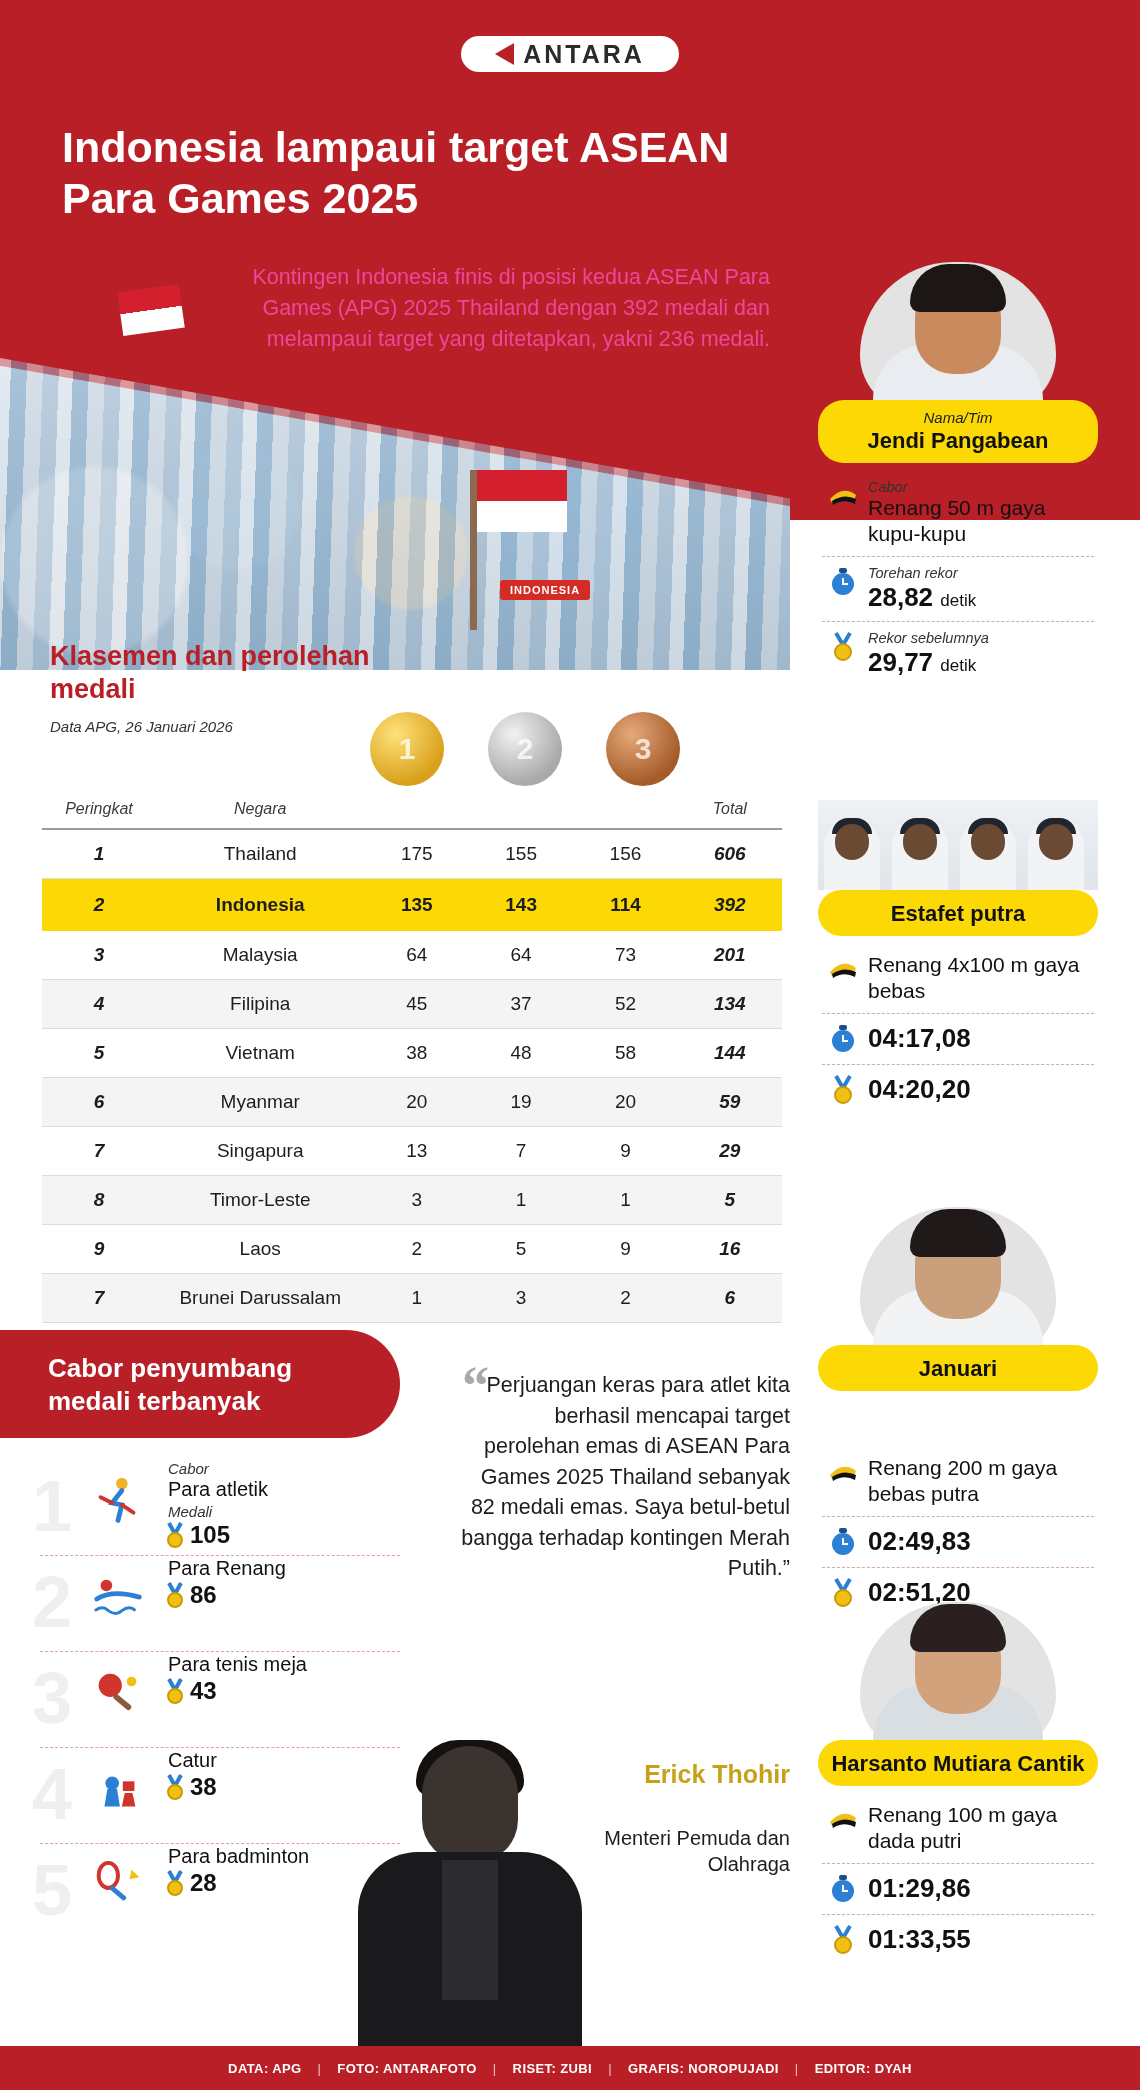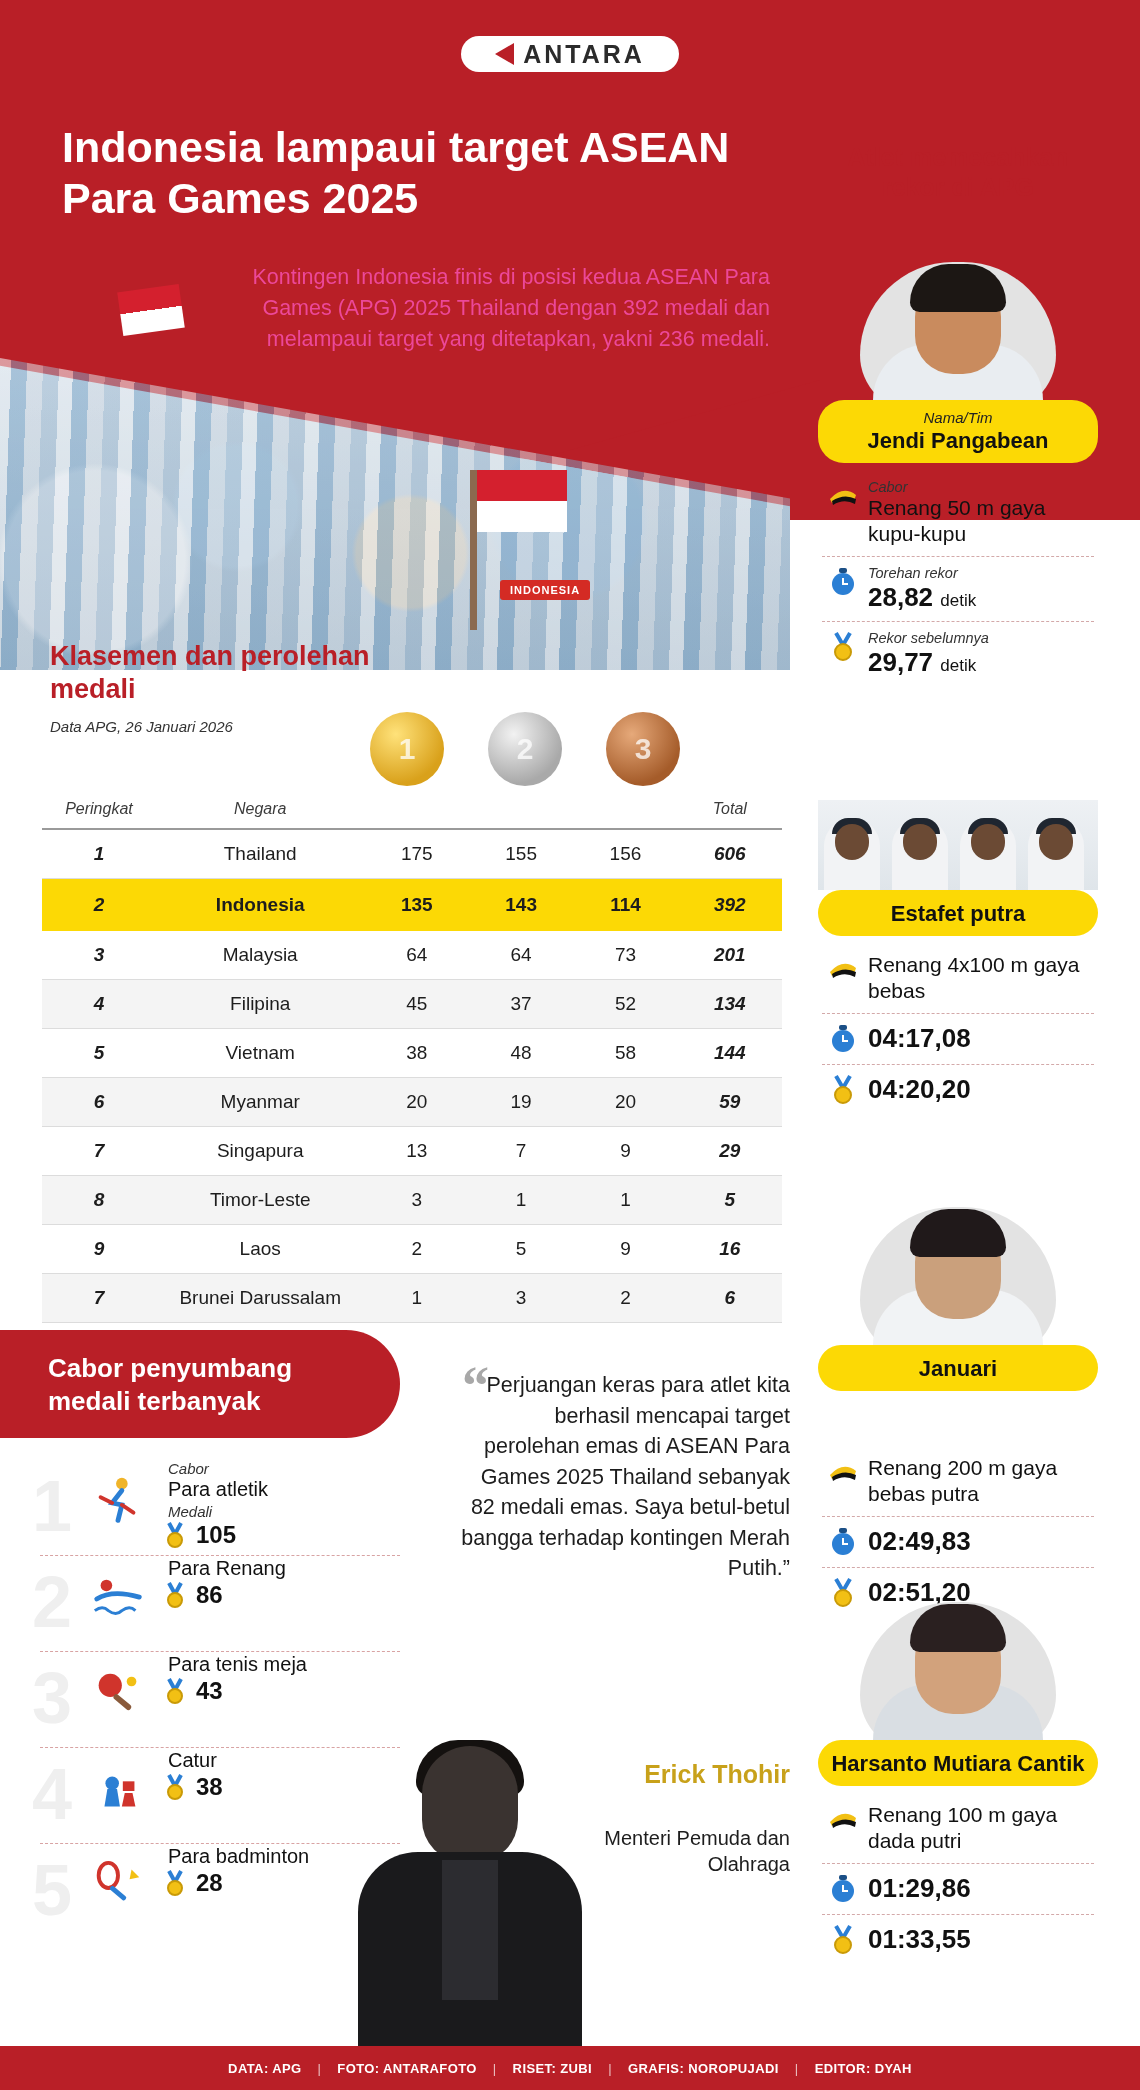--- a/index.html
+++ b/index.html
@@ -228,21 +228,21 @@
   }
   .cabor-pic {
     position: absolute;
     left: 48px; top: 14px;
     width: 60px; height: 58px;
   }
   .cabor-lbl { font-size: 15px; font-style: italic; color: #333; margin-left: 48px; }
   .cabor-name { font-size: 20px; color: #111; margin-left: 48px; line-height: 1.2; }
   .cabor-medal-lbl { font-size: 15px; font-style: italic; color: #333; margin-left: 48px; margin-top: 2px; }
   .cabor-val { font-size: 24px; font-weight: bold; color: #111; margin-left: 48px; }
-  .cabor-val-row { display: flex; align-items: center; gap: 6px; margin-left: 40px; }
+  .cabor-val-row { display: flex; align-items: center; margin-left: 40px; }
 
   
   .quote {
     position: absolute;
     left: 460px; top: 1370px;
     width: 330px;
     text-align: right;
     font-size: 21.5px;
     line-height: 1.42;
     color: #1d1d1d;

